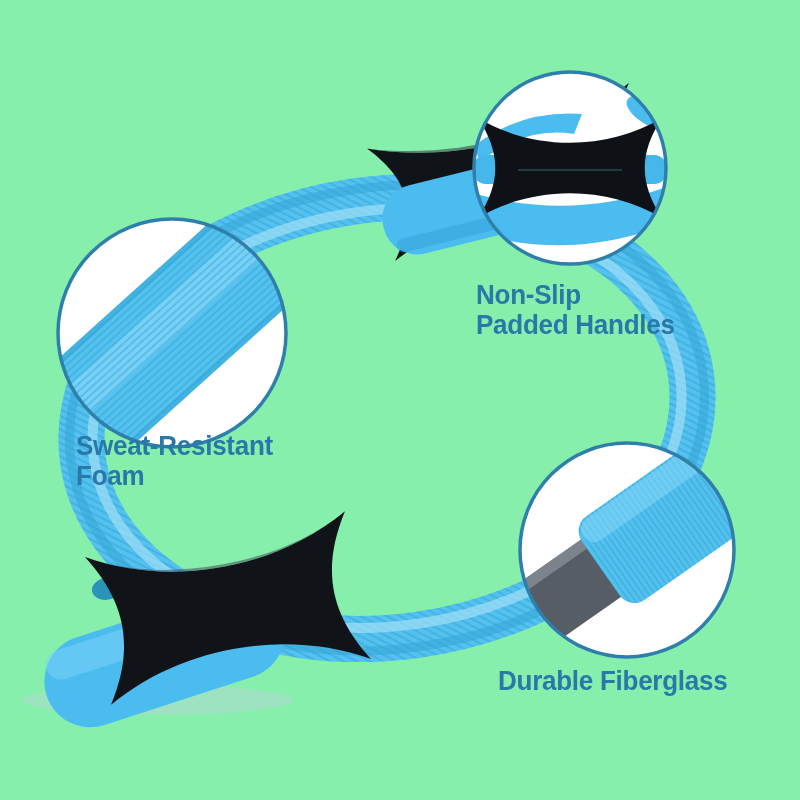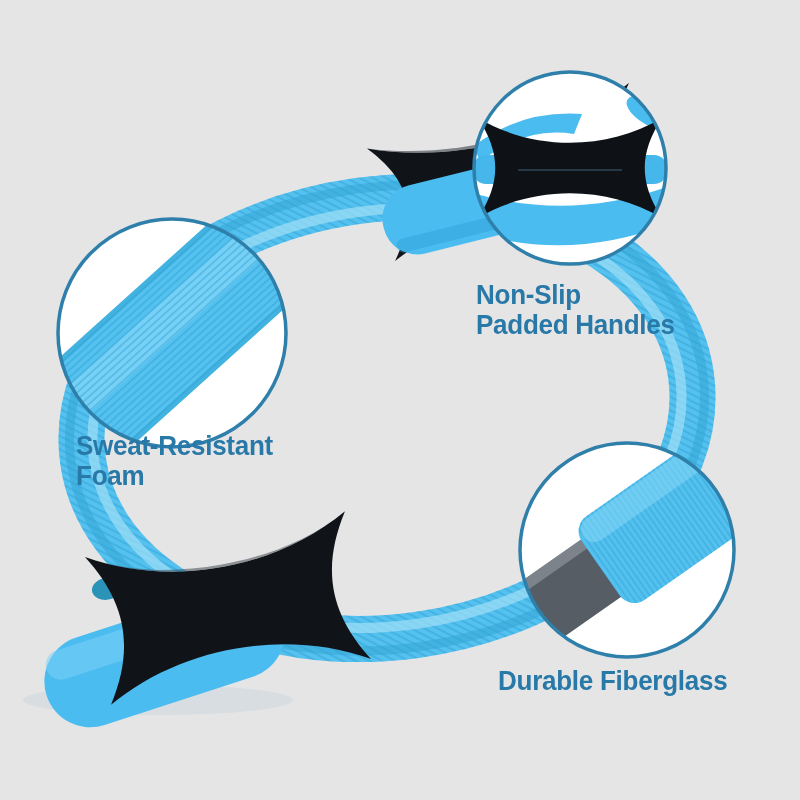--- a/index.html
+++ b/index.html
@@ -1,17 +1,17 @@
 <!DOCTYPE html>
 <html><head>
 <meta charset="utf-8">
 <style>
   html,body{margin:0;padding:0;background:#ffffff;}
   #canvas{
-    position:relative;width:800px;height:800px;background:#e5e5e5;overflow:hidden;
+    position:relative;width:800px;height:800px;background:#86efac;overflow:hidden;
     font-family:"Liberation Sans",sans-serif;
   }
   #scene{position:absolute;left:0;top:0;}
   .label{
     position:absolute;
     font-weight:700;font-size:28px;line-height:30px;
     color:#2878a8;
     letter-spacing:-0.3px;
     transform:scaleX(0.93);transform-origin:left top;
     white-space:nowrap;

